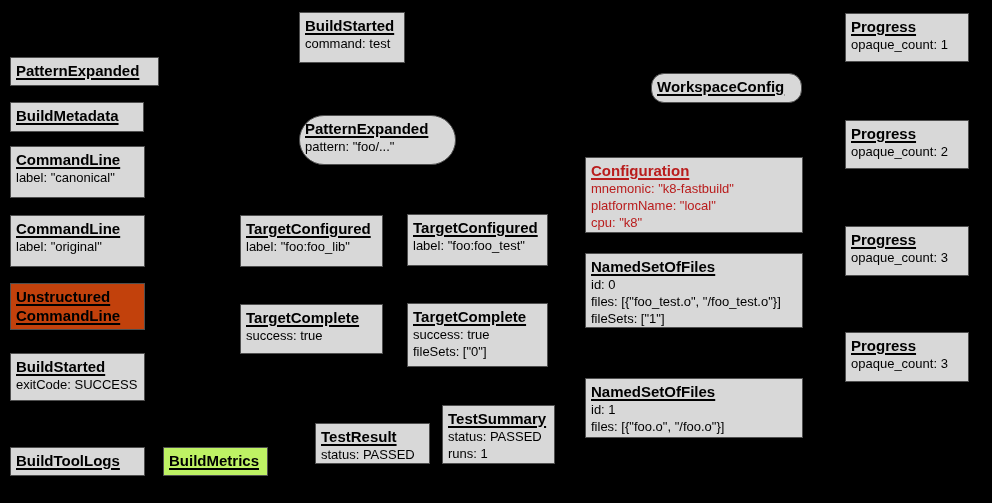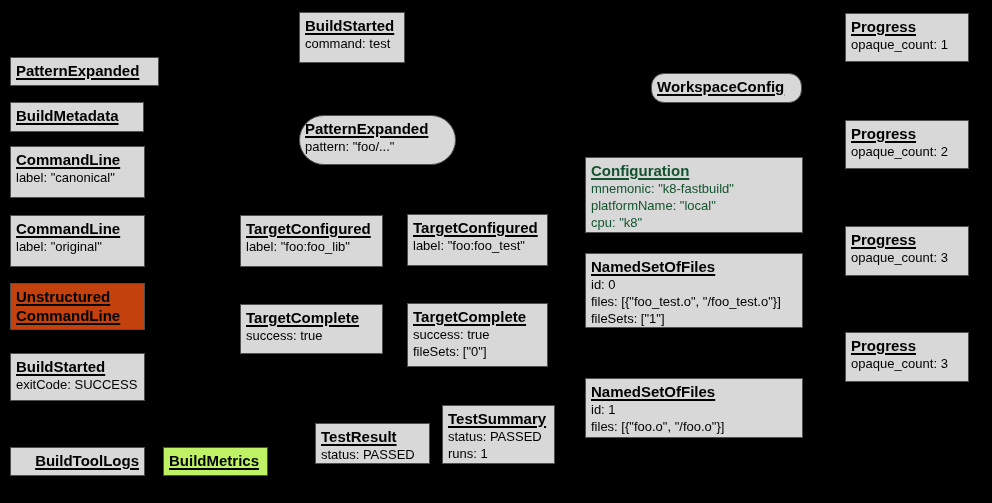--- a/index.html
+++ b/index.html
@@ -70,21 +70,21 @@
     <div class="node" style="left: 10px; top: 283px; width: 135px; height: 47px; background: #c2410c; border-color: rgb(79, 79, 79); color: rgb(0, 0, 0);">
       <span class="node-titles"><span class="node-title">Unstructured</span><span class="node-title">CommandLine</span></span>
       <span class="node-lines"></span>
     </div>
 
     <div class="node" style="left: 10px; top: 353px; width: 135px; height: 48px; background: rgb(216, 216, 216); border-color: rgb(79, 79, 79); color: rgb(0, 0, 0);">
       <span class="node-titles"><span class="node-title">BuildStarted</span></span>
       <span class="node-lines"><span class="node-line">exitCode: SUCCESS</span></span>
     </div>
 
-    <div class="node" style="left: 10px; top: 447px; width: 135px; height: 29px; background: rgb(216, 216, 216); border-color: rgb(79, 79, 79); color: rgb(0, 0, 0); text-align: right;">
+    <div class="node" style="left: 10px; top: 447px; width: 135px; height: 29px; background: rgb(216, 216, 216); border-color: rgb(79, 79, 79); color: rgb(0, 0, 0);">
       <span class="node-titles"><span class="node-title">BuildToolLogs</span></span>
       <span class="node-lines"></span>
     </div>
 
     <div class="node" style="left: 163px; top: 447px; width: 105px; height: 29px; background: #bef264; border-color: rgb(79, 79, 79); color: rgb(0, 0, 0);">
       <span class="node-titles"><span class="node-title">BuildMetrics</span></span>
       <span class="node-lines"></span>
     </div>
 
     <div class="node" style="left: 299px; top: 12px; width: 106px; height: 51px; background: rgb(216, 216, 216); border-color: rgb(79, 79, 79); color: rgb(0, 0, 0);">
@@ -125,21 +125,21 @@
     <div class="node" style="left: 442px; top: 405px; width: 113px; height: 59px; background: rgb(216, 216, 216); border-color: rgb(79, 79, 79); color: rgb(0, 0, 0);">
       <span class="node-titles"><span class="node-title">TestSummary</span></span>
       <span class="node-lines"><span class="node-line">status: PASSED</span><span class="node-line">runs: 1</span></span>
     </div>
 
     <div class="node" style="left: 651px; top: 73px; width: 151px; height: 30px; background: rgb(216, 216, 216); border-color: rgb(79, 79, 79); color: rgb(0, 0, 0); border-radius: 13px;">
       <span class="node-titles"><span class="node-title">WorkspaceConfig</span></span>
       <span class="node-lines"></span>
     </div>
 
-    <div class="node" style="left: 585px; top: 157px; width: 218px; height: 76px; background: rgb(216, 216, 216); border-color: rgb(79, 79, 79); color: #14532d;">
+    <div class="node" style="left: 585px; top: 157px; width: 218px; height: 76px; background: rgb(216, 216, 216); border-color: rgb(79, 79, 79); color: #b91c1c;">
       <span class="node-titles"><span class="node-title">Configuration</span></span>
       <span class="node-lines"><span class="node-line">mnemonic: "k8-fastbuild"</span><span class="node-line">platformName: "local"</span><span class="node-line">cpu: "k8"</span></span>
     </div>
 
     <div class="node" style="left: 585px; top: 253px; width: 218px; height: 75px; background: rgb(216, 216, 216); border-color: rgb(79, 79, 79); color: rgb(0, 0, 0);">
       <span class="node-titles"><span class="node-title">NamedSetOfFiles</span></span>
       <span class="node-lines"><span class="node-line">id: 0</span><span class="node-line">files: [{"foo_test.o", "/foo_test.o"}]</span><span class="node-line">fileSets: ["1"]</span></span>
     </div>
 
     <div class="node" style="left: 585px; top: 378px; width: 218px; height: 60px; background: rgb(216, 216, 216); border-color: rgb(79, 79, 79); color: rgb(0, 0, 0);">

